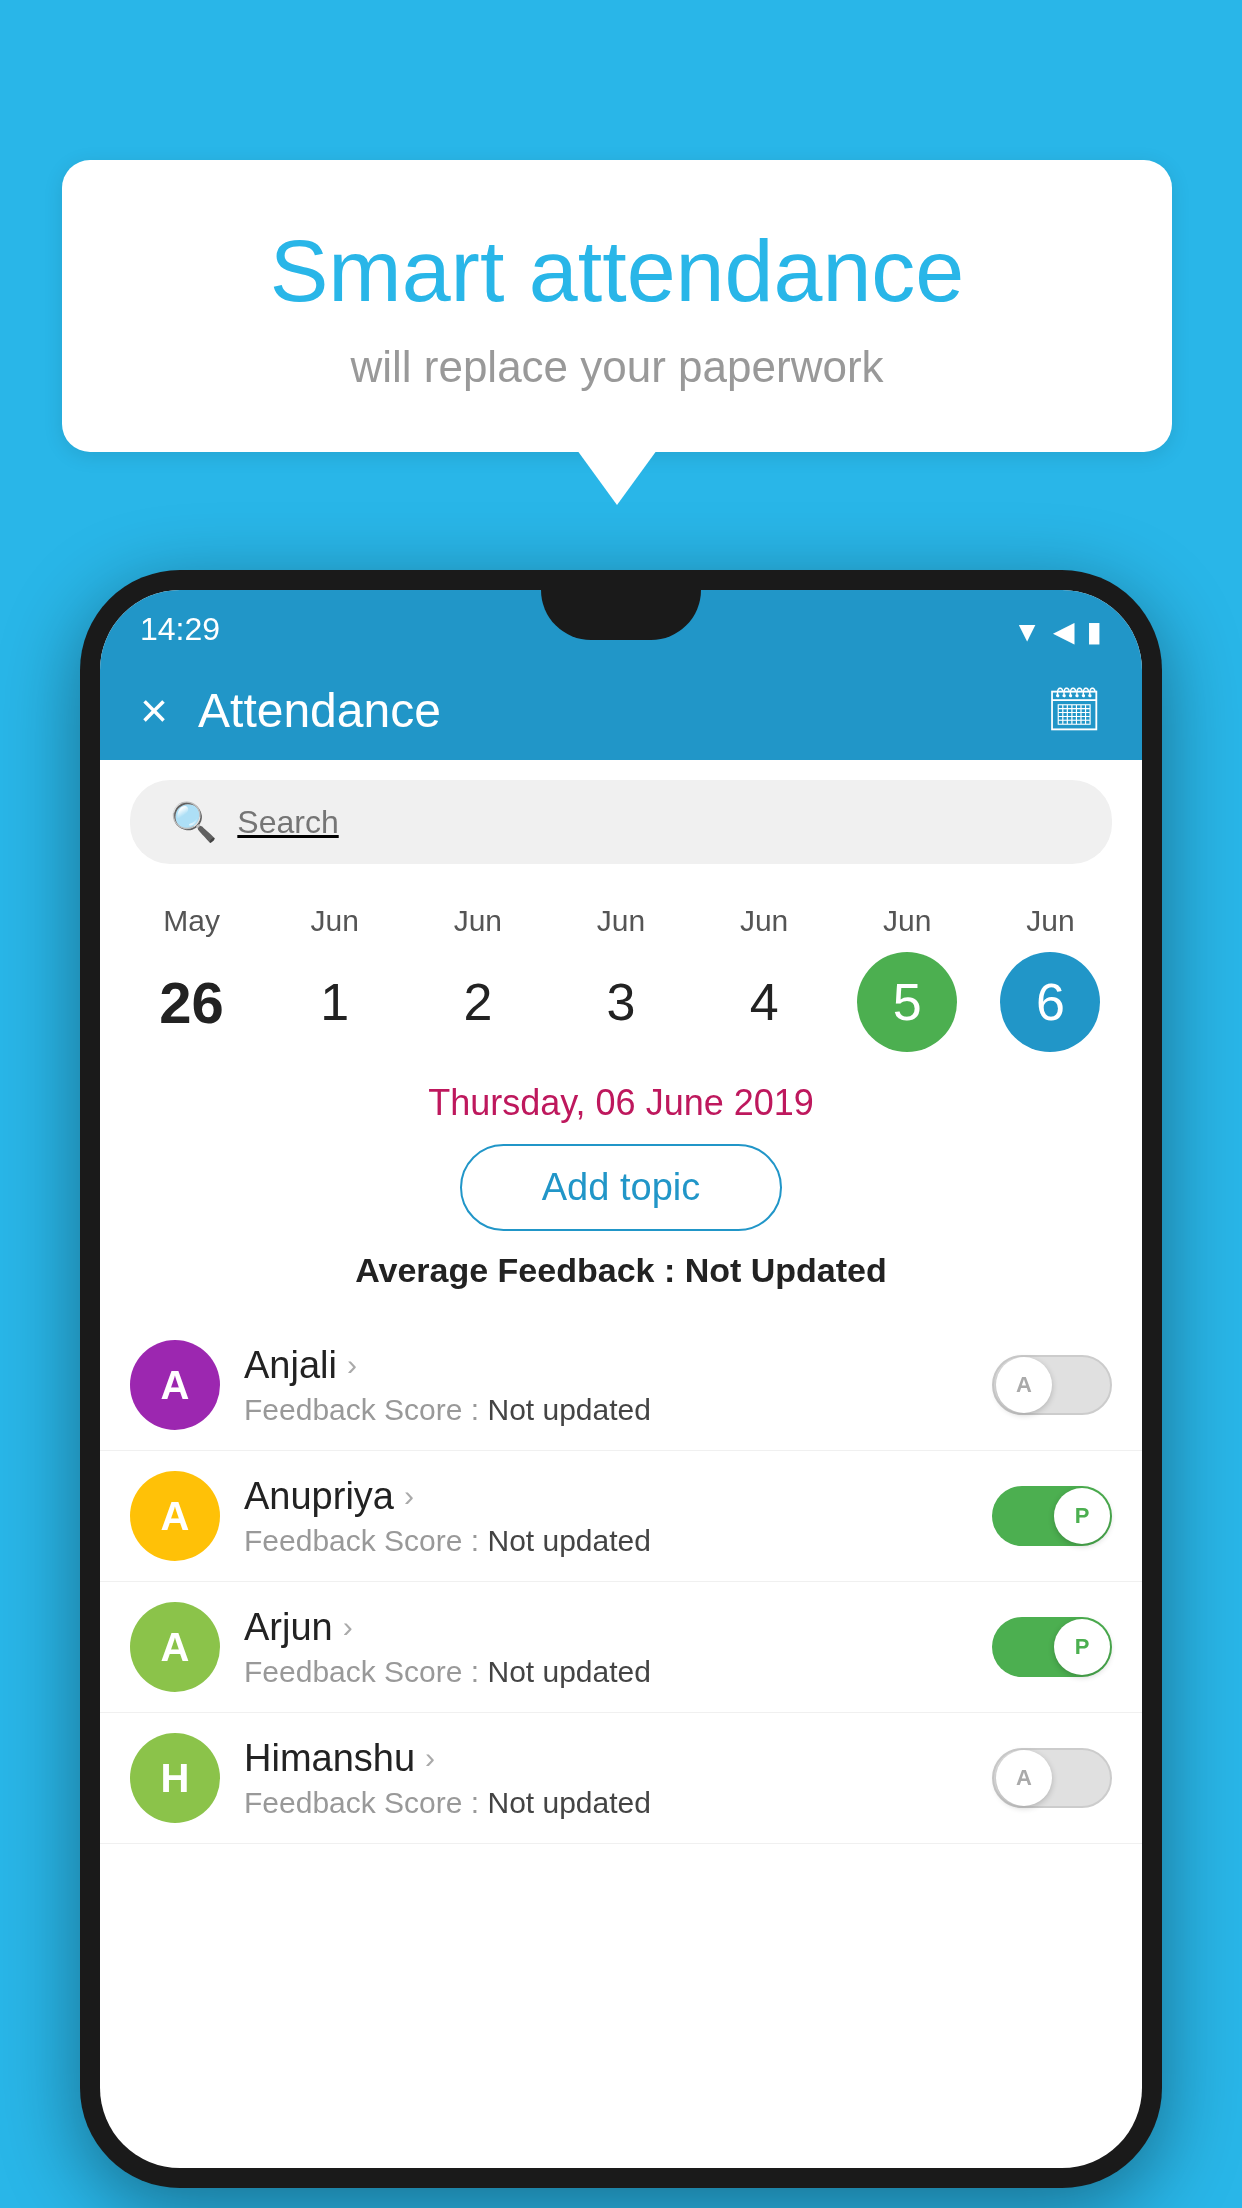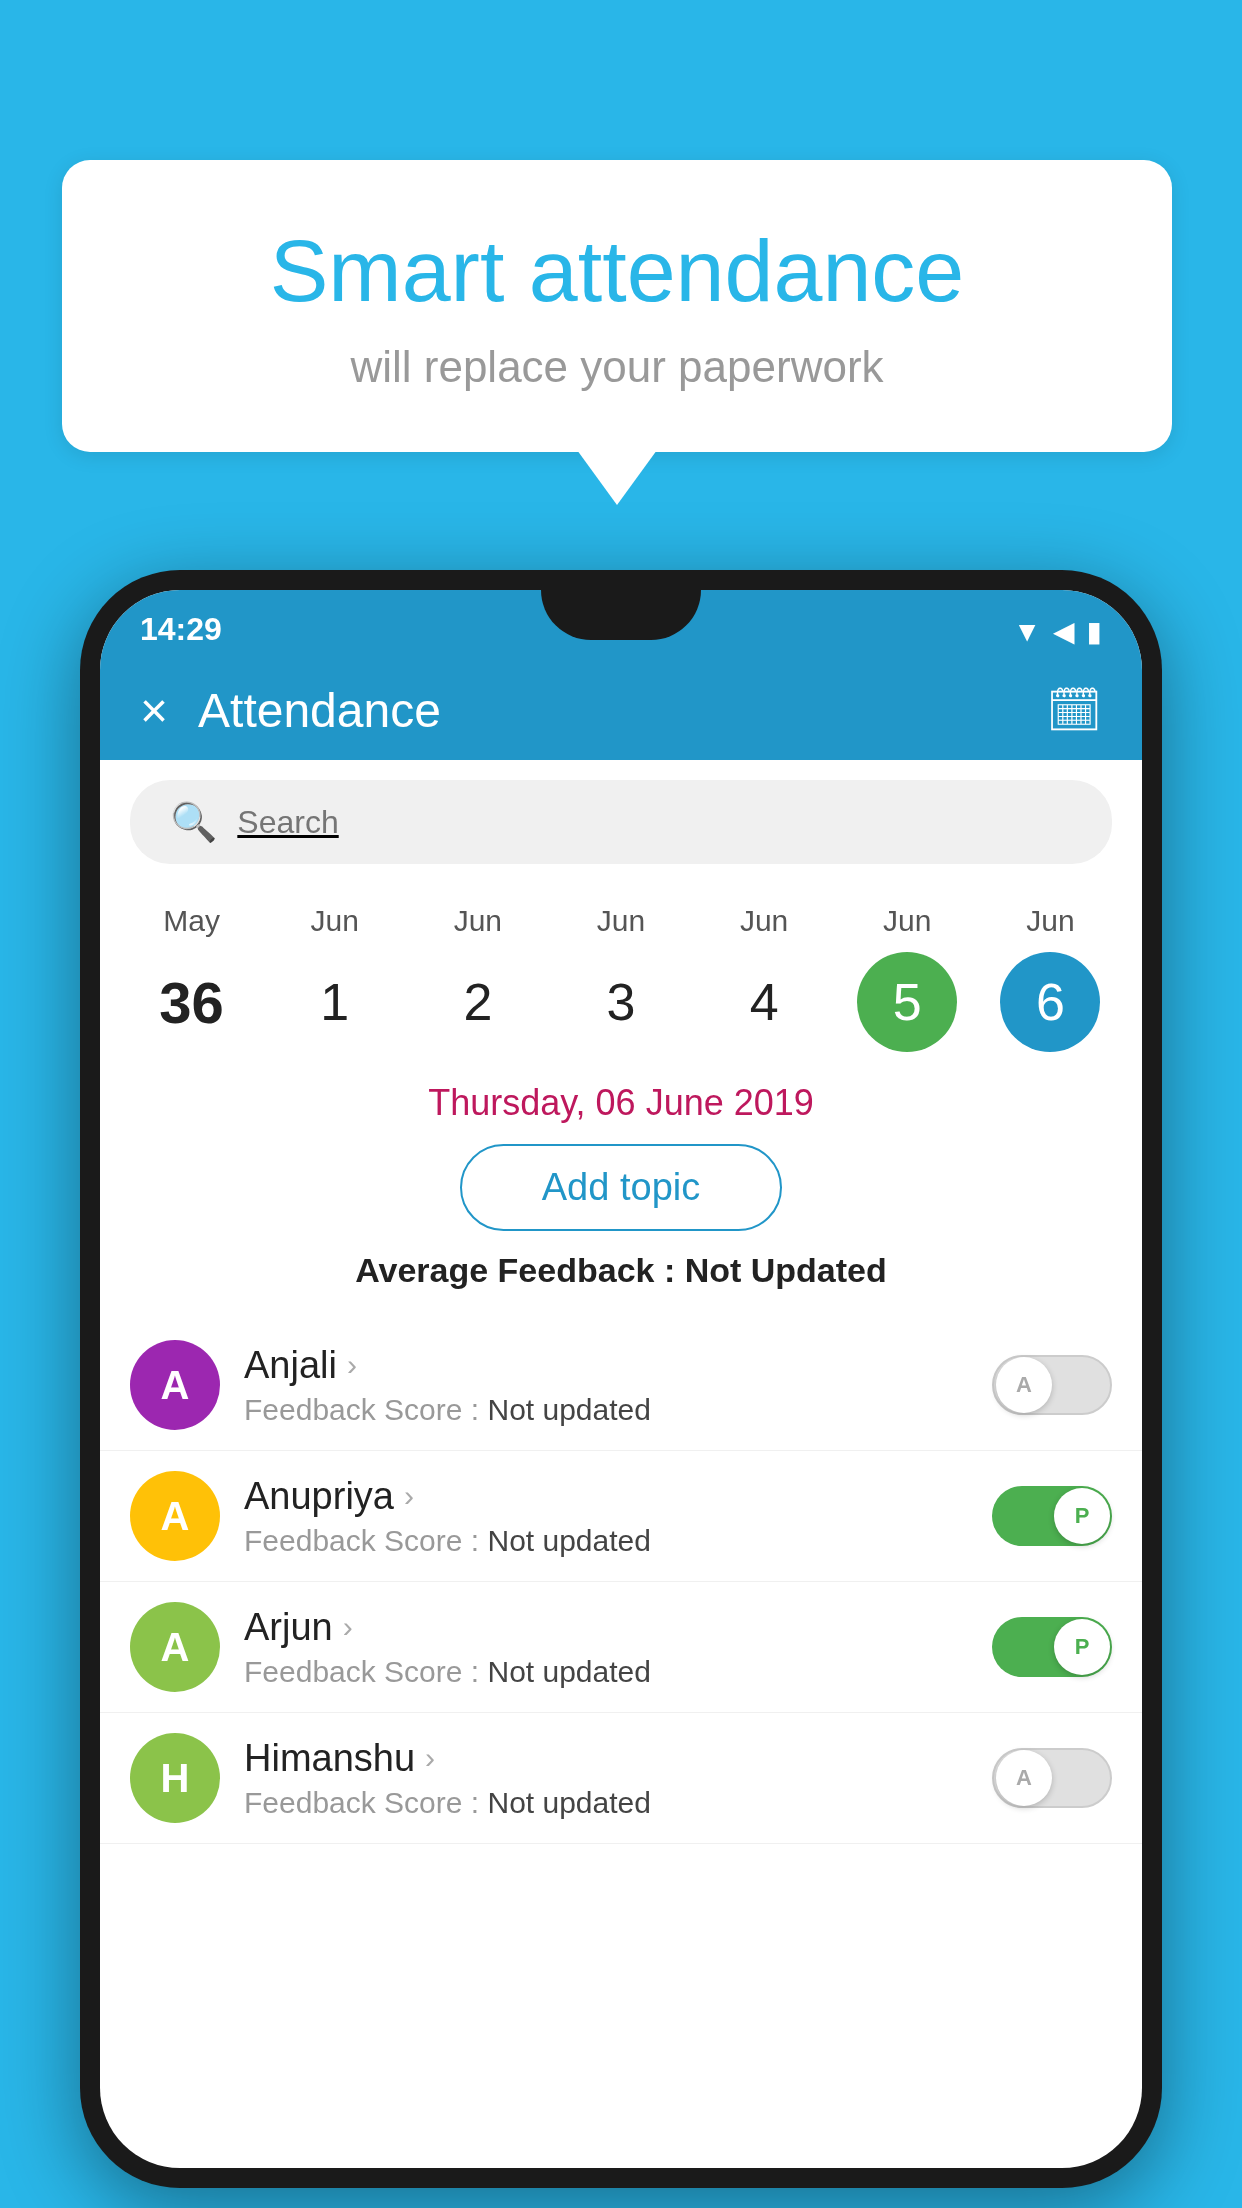--- a/index.html
+++ b/index.html
@@ -94,21 +94,21 @@
       display: flex;
       align-items: flex-end;
       padding: 0 40px 12px;
       position: relative;
       z-index: 10;
     }
 
     .status-time {
       color: white;
       font-size: 32px;
-      font-weight: 700;
+      font-weight: 400;
     }
 
     .status-icons {
       margin-left: auto;
       display: flex;
       align-items: center;
       gap: 12px;
     }
 
     .status-icons span {
@@ -378,21 +378,21 @@
     </div>
 
     <div class="search-container">
       <span class="search-icon">🔍</span>
       <input class="search-input" type="text" placeholder="Search" style="">
     </div>
 
     <div class="calendar-strip" id="calendar-strip">
     <div class="calendar-day">
       <span class="cal-month">May</span>
-      <span class="cal-date bold">36</span>
+      <span class="cal-date bold">26</span>
     </div>
         <div class="calendar-day">
       <span class="cal-month">Jun</span>
       <span class="cal-date">1</span>
     </div>
         <div class="calendar-day">
       <span class="cal-month">Jun</span>
       <span class="cal-date">2</span>
     </div>
         <div class="calendar-day">

